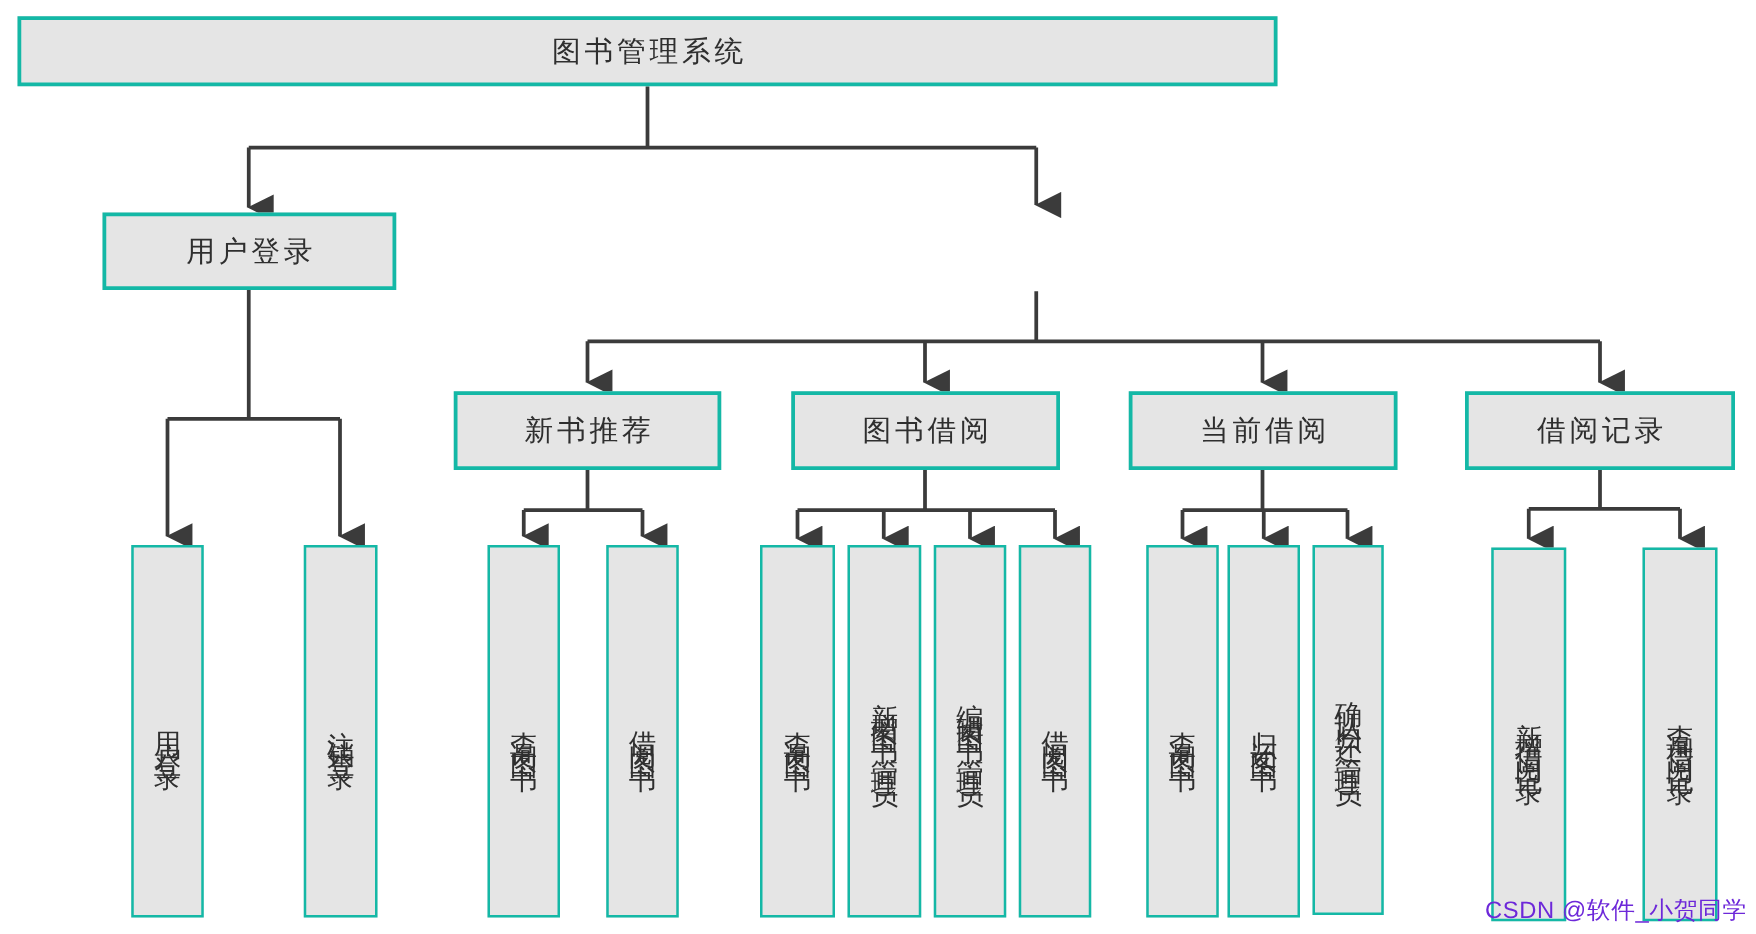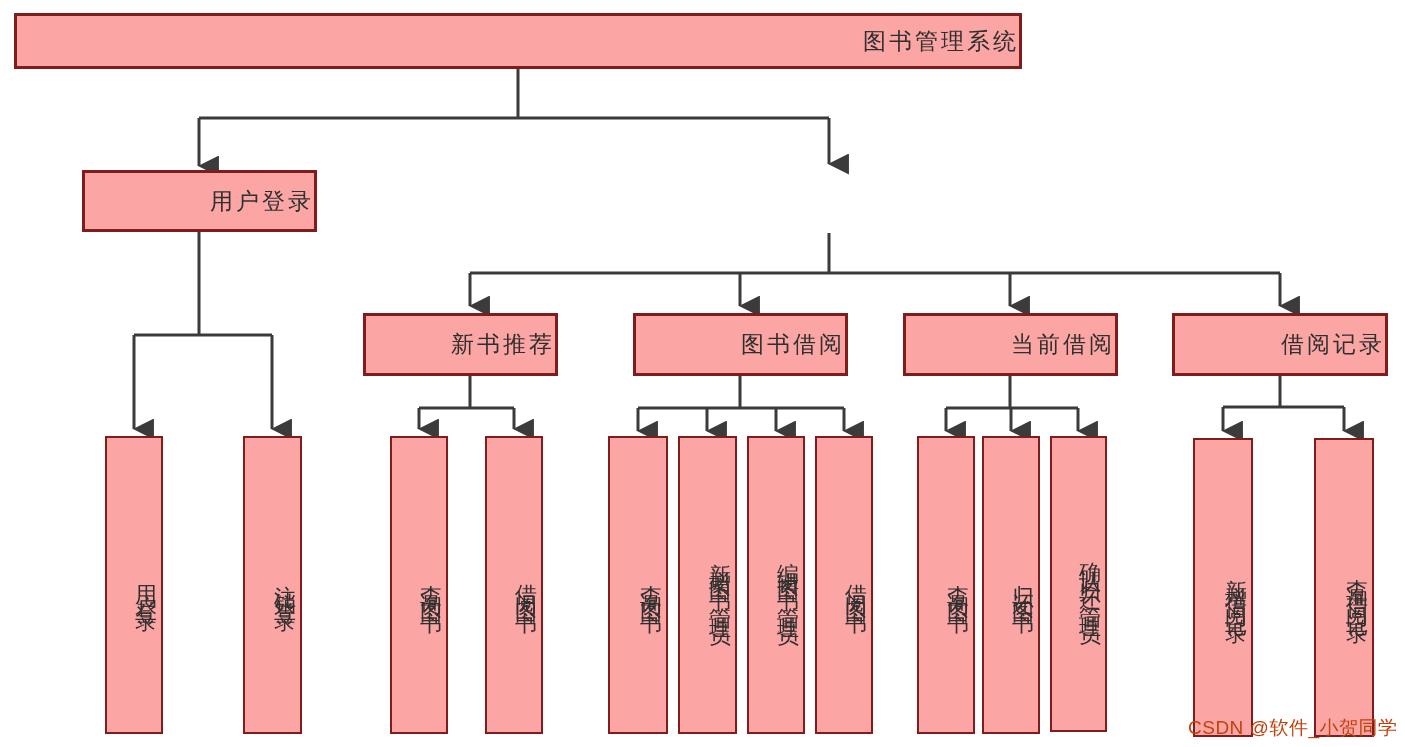--- a/index.html
+++ b/index.html
@@ -17,26 +17,26 @@
   }
   #connectors {
     position: absolute;
     left: 0;
     top: 0;
     z-index: 1;
   }
   .node {
     position: absolute;
     box-sizing: border-box;
-    background: #fca5a5;
-    border: 3px solid #7f1d1d;
+    background: #e5e5e5;
+    border: 3px solid #14b8a6;
     color: #2f2f2f;
     display: flex;
     align-items: center;
-    justify-content: flex-end;
+    justify-content: center;
     z-index: 2;
   }
   .h-node {
     font-size: 23px;
     letter-spacing: 3px;
     text-indent: 3px; 
     white-space: nowrap;
   }
   .v-node {
     border-width: 2.5px;
@@ -48,21 +48,21 @@
     writing-mode: vertical-rl;
     text-orientation: mixed;
     display: block;
   }
   #watermark {
     position: absolute;
     left: 1188px;
     top: 715px;
     z-index: 3;
     font-size: 19px;
-    color: #c2410c;
+    color: #6d28d9;
     letter-spacing: 0.5px;
     white-space: nowrap;
   }
 </style>
 </head>
 <body>
 
 <div id="canvas">
 
   <svg id="connectors" width="1405" height="747" viewBox="0 0 1405 747" xmlns="http://www.w3.org/2000/svg">
@@ -104,21 +104,21 @@
   </svg>
 
   <div class="node h-node" style="left:14px; top:13px; width:1008px; height:56px;">
     <span>图书管理系统</span>
   </div>
 
   <div class="node h-node" style="left:82px; top:170px; width:235px; height:62px;">
     <span>用户登录</span>
   </div>
 
-  <div class="node h-node" style="left:363px; top:313px; width:195px; height:63px;">
+  <div class="node h-node" style="left:363px; top:313px; width:214px; height:63px;">
     <span>新书推荐</span>
   </div>
   <div class="node h-node" style="left:633px; top:313px; width:215px; height:63px;">
     <span>图书借阅</span>
   </div>
   <div class="node h-node" style="left:903px; top:313px; width:215px; height:63px;">
     <span>当前借阅</span>
   </div>
   <div class="node h-node" style="left:1172px; top:313px; width:216px; height:63px;">
     <span>借阅记录</span>

